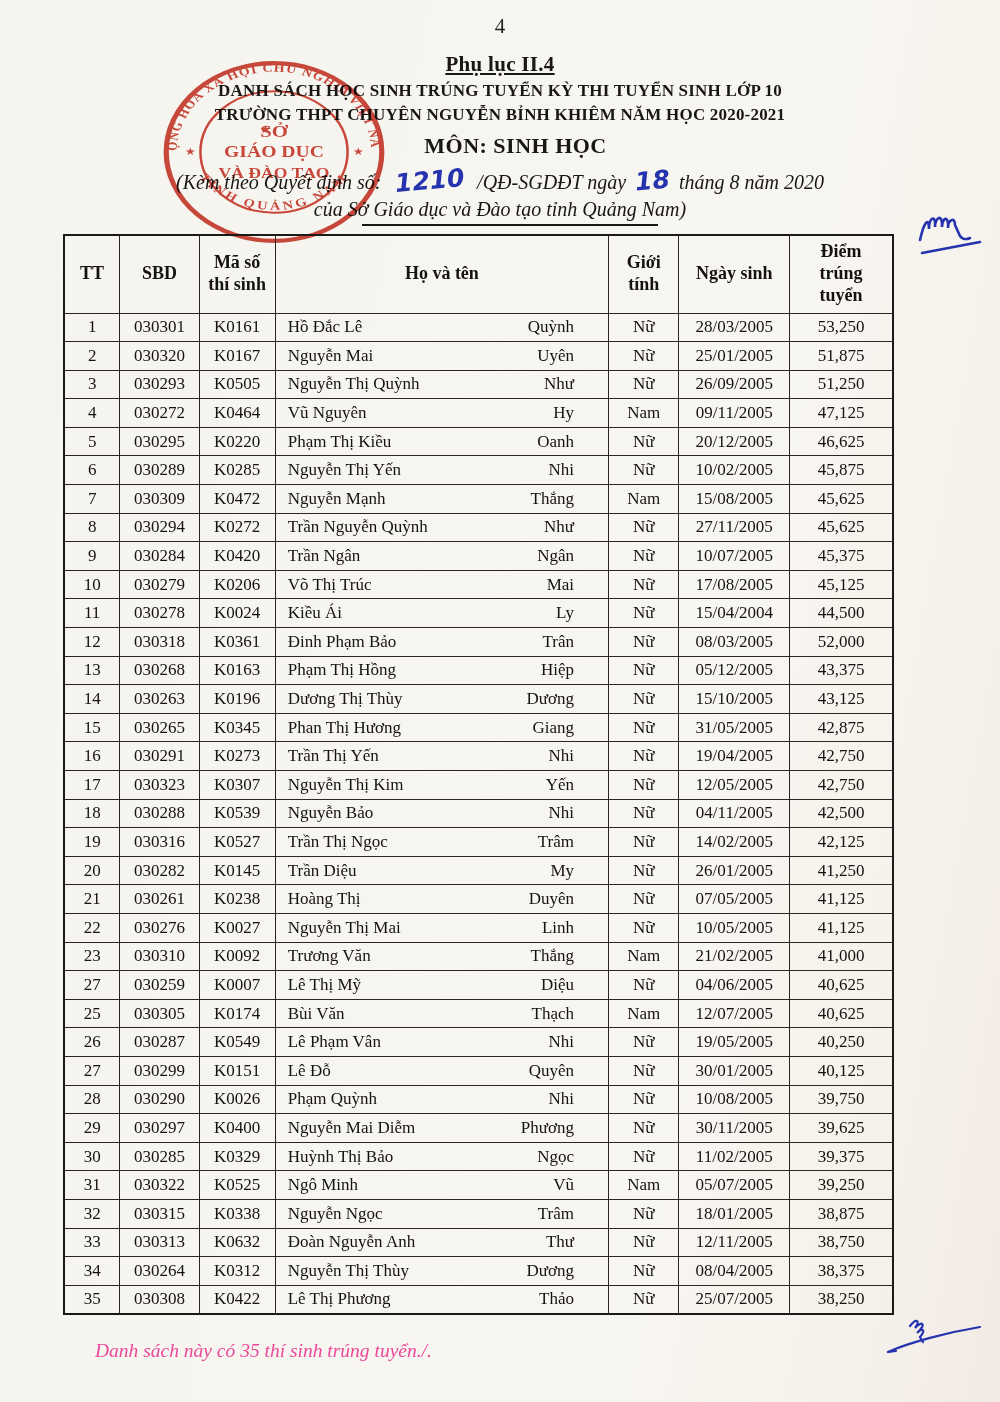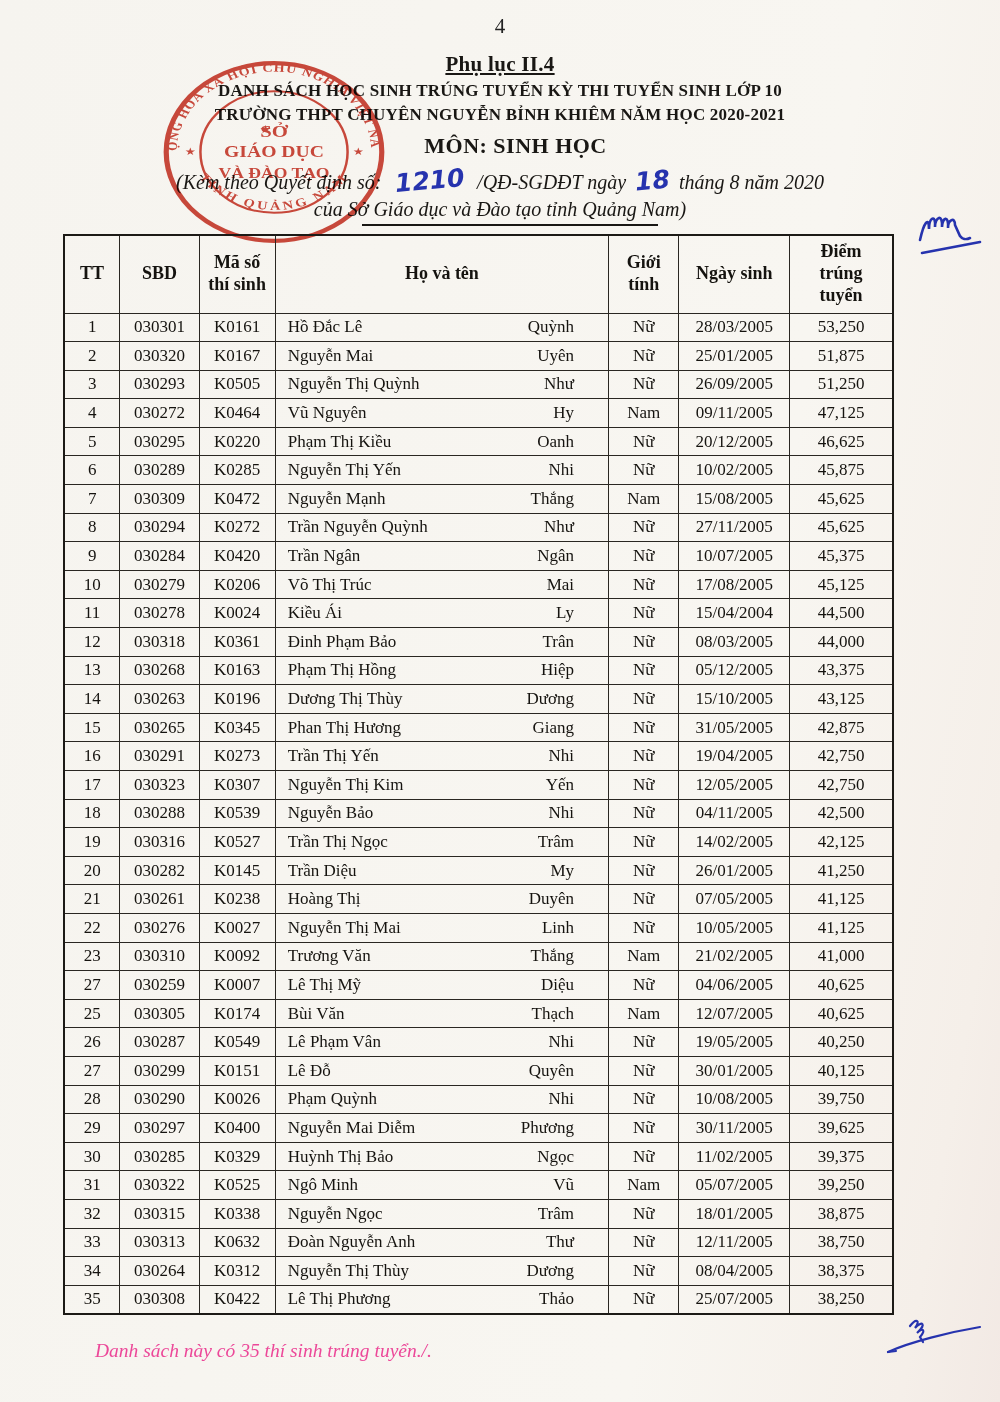--- a/index.html
+++ b/index.html
@@ -333,21 +333,21 @@
           <td>030318</td>
           <td>K0361</td>
           <td class="cell-name">
             <div class="name-wrap">
               <span>Đinh Phạm Bảo</span>
               <span>Trân</span>
             </div>
           </td>
           <td>Nữ</td>
           <td>08/03/2005</td>
-          <td>44,000</td>
+          <td>52,000</td>
         </tr>
 
         <tr>
           <td>13</td>
           <td>030268</td>
           <td>K0163</td>
           <td class="cell-name">
             <div class="name-wrap">
               <span>Phạm Thị Hồng</span>
               <span>Hiệp</span>

